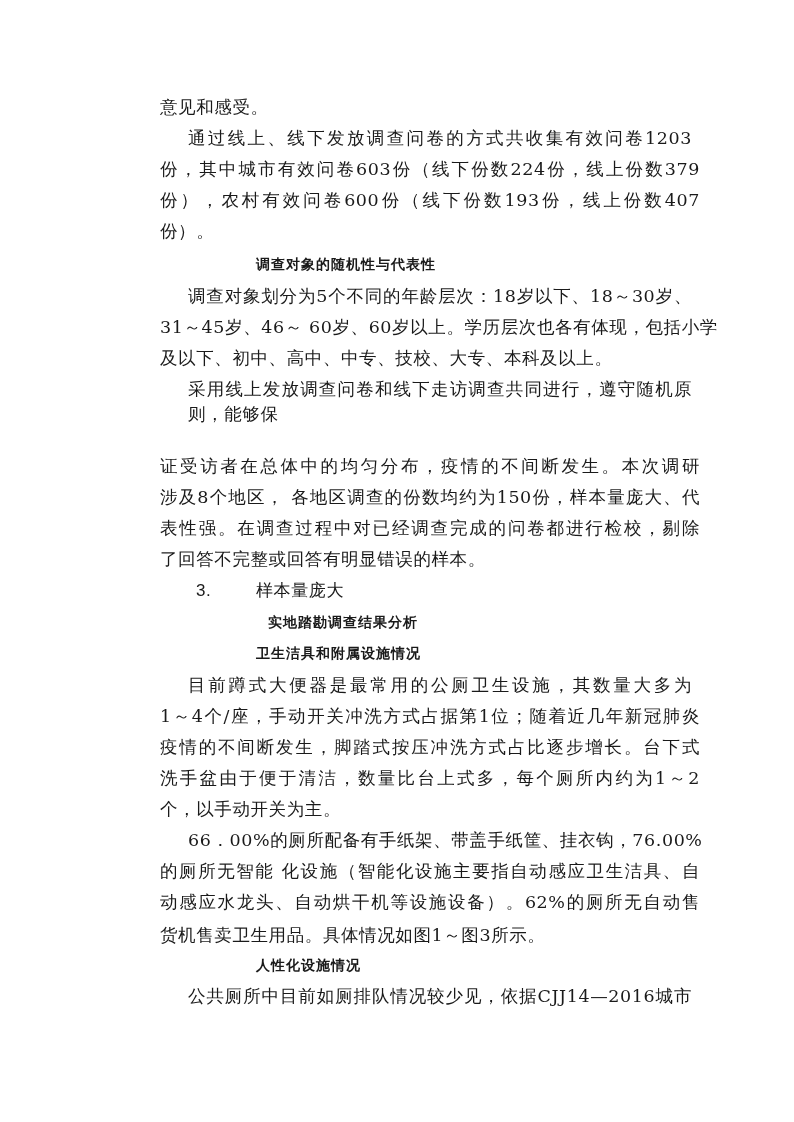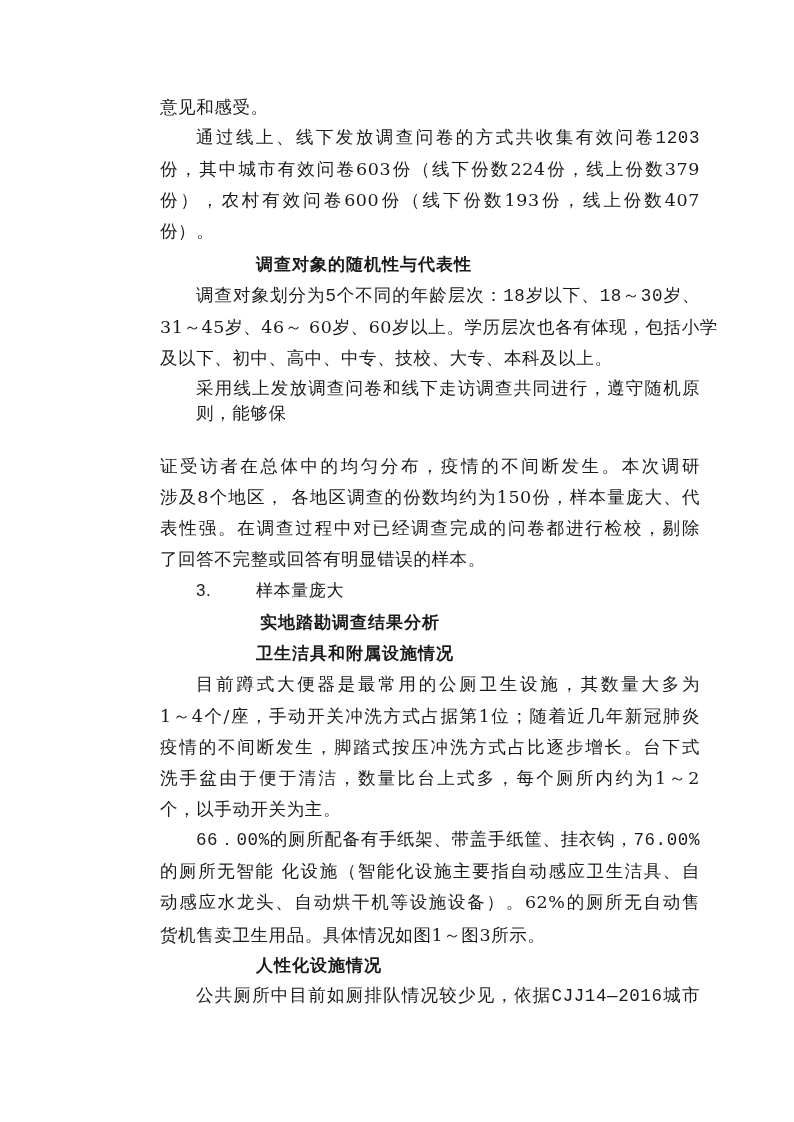--- a/index.html
+++ b/index.html
@@ -1,23 +1,23 @@
 <!DOCTYPE html>
 <html><head>
 <meta charset="utf-8">
 <style>
   html, body { margin: 0; padding: 0; background: #ffffff; }
   body { width: 794px; height: 1122px; position: relative; overflow: hidden;
          font-family: "DejaVu Serif", "Liberation Serif", serif; color: #1a1a1a; }
   .page { position: absolute; left: 128px; top: 0; width: 540px; }
   .line { position: absolute; left: 0; white-space: nowrap; font-size: 17.5px; line-height: 22px; letter-spacing: 0.6px; margin-left: 32px; }
   .just { width: 540px; text-align: justify; text-align-last: justify; }
-  .ind { left: 36px; font-family: Liberation Mono, monospace; }
+  .ind { left: 28px; }
   .ind.just { width: 504px; }
-  .heading { font-family: "DejaVu Sans", "Liberation Sans", sans-serif; font-weight: bold; font-size: 17px; letter-spacing: 1px; }
+  .heading { font-family: "DejaVu Sans", "Liberation Sans", sans-serif; font-weight: bold; font-size: 14px; letter-spacing: 1px; }
   .sec { font-family: "Liberation Sans", "DejaVu Sans", sans-serif; font-size: 17px; }
   .sec .num { position: absolute; left: 36px; }
   .sec .txt { position: absolute; left: 96px; }
 </style>
 </head>
 <body>
 
 <div class="page">
 
   <div class="line" style="top:96px">意见和感受。</div>
@@ -39,21 +39,21 @@
   <div class="line just" style="top:455px">证受访者在总体中的均匀分布，疫情的不间断发生。本次调研</div>
   <div class="line just" style="top:486px">涉及8个地区， 各地区调查的份数均约为150份，样本量庞大、代</div>
   <div class="line just" style="top:517px">表性强。在调查过程中对已经调查完成的问卷都进行检校，剔除</div>
   <div class="line" style="top:548px">了回答不完整或回答有明显错误的样本。</div>
 
   <div class="line sec" style="top:580px; width:540px">
     <span class="num">3.</span>
     <span class="txt">样本量庞大</span>
   </div>
 
-  <div class="line heading" style="top:611px; left:100px">实地踏勘调查结果分析</div>
+  <div class="line heading" style="top:611px; left:108px">实地踏勘调查结果分析</div>
   <div class="line heading" style="top:642px; left:96px">卫生洁具和附属设施情况</div>
 
   <div class="line ind just" style="top:674px">目前蹲式大便器是最常用的公厕卫生设施，其数量大多为</div>
   <div class="line just" style="top:705px">1～4个/座，手动开关冲洗方式占据第1位；随着近几年新冠肺炎</div>
   <div class="line just" style="top:736px">疫情的不间断发生，脚踏式按压冲洗方式占比逐步增长。台下式</div>
   <div class="line just" style="top:767px">洗手盆由于便于清洁，数量比台上式多，每个厕所内约为1～2</div>
   <div class="line" style="top:798px">个，以手动开关为主。</div>
 
   <div class="line ind just" style="top:829px">66．00%的厕所配备有手纸架、带盖手纸筐、挂衣钩，76.00%</div>
   <div class="line just" style="top:860px">的厕所无智能 化设施（智能化设施主要指自动感应卫生洁具、自</div>

